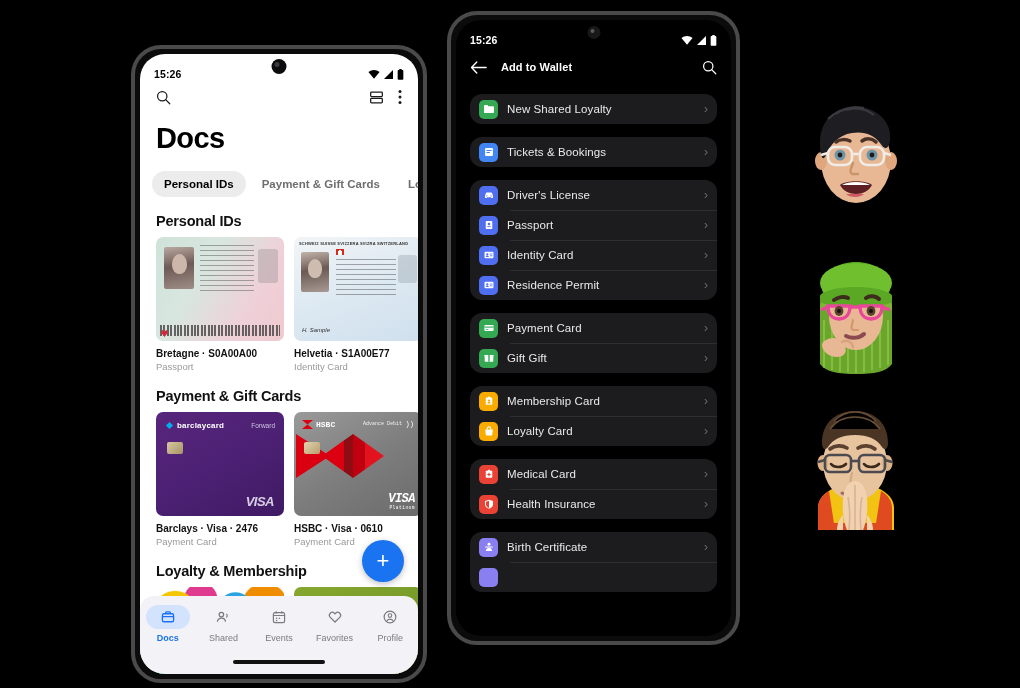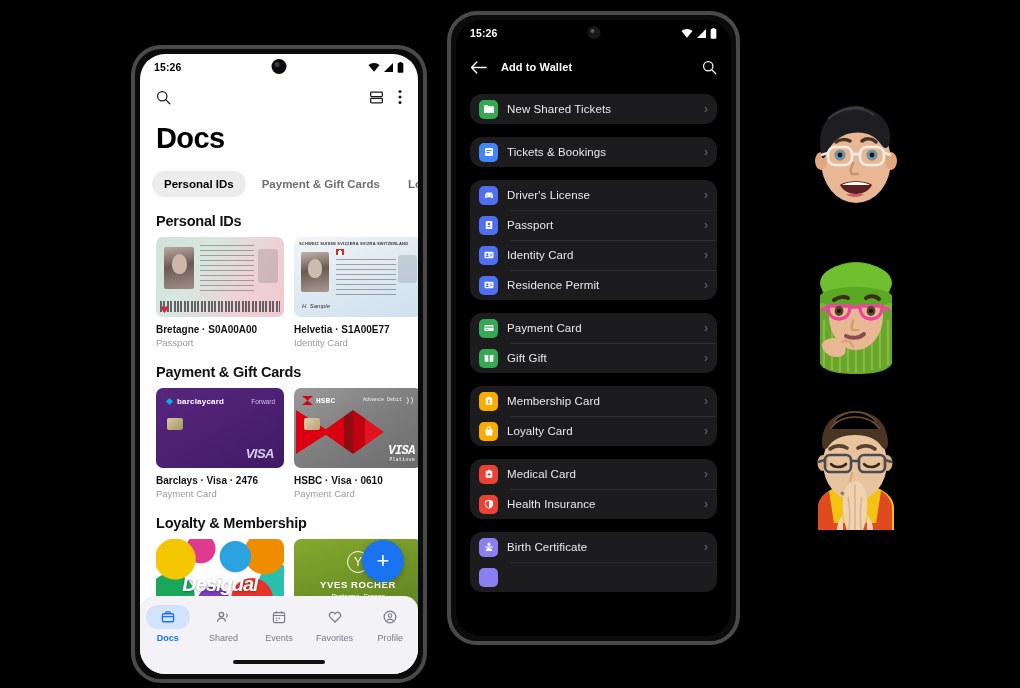--- a/index.html
+++ b/index.html
@@ -23,21 +23,21 @@
   #phone-left { left: 131px; top: 45px; width: 296px; height: 638px; border-radius: 30px; }
   #phone-left .phone-inner { border-radius: 25px; background: #fff; }
 
   
   #phone-right { left: 447px; top: 11px; width: 293px; height: 634px; border-radius: 30px; }
   #phone-right .phone-inner { border-radius: 25px; background: #000; }
 
   
   .statusbar {
     position: relative; height: 26px;
-    display: flex; align-items: center;
+    display: flex; align-items: flex-end;
     padding: 0 14px; font-size: 10.5px; font-weight: bold;
   }
   .statusbar .clock { letter-spacing: .1px; }
   .statusbar .sb-right { margin-left: auto; display: flex; align-items: center; gap: 3px; }
   .camera {
     position: absolute; left: 50%; transform: translateX(-50%);
     top: 5px; width: 15px; height: 15px; border-radius: 50%;
   }
   .light-sb { color: #000; }
   .light-sb .camera { background: #0b0b0b; }
@@ -78,21 +78,21 @@
   .l-tab.active { background: #ececec; color: #000; }
 
   .l-scroll { position: relative; overflow: hidden; }
   .l-section-title {
     font-size: 14.5px; font-weight: bold; color: #111;
     padding: 16px 16px 8px 16px; letter-spacing: -0.2px;
   }
   .card-row { display: flex; gap: 10px; padding: 0 16px; }
   .card-cell { width: 128px; }
   .card-art {
-    width: 128px; height: 80px; border-radius: 7px; overflow: hidden;
+    width: 128px; height: 104px; border-radius: 7px; overflow: hidden;
     position: relative; background: #d8d8d8;
   }
   .card-name {
     font-size: 10px; font-weight: bold; color: #111;
     margin-top: 7px; white-space: nowrap; overflow: hidden;
   }
   .card-sub { font-size: 9.5px; color: #9a9a9a; margin-top: 2px; }
 
   
   .art-passport {
@@ -486,21 +486,21 @@
 
       <div class="r-list">
 
         <div class="r-group">
           <div class="r-row">
             <span class="r-ico" style="background:#34a853">
               <svg width="12" height="12" viewBox="0 0 14 14">
                   <path d="M1.2 3.4a1 1 0 0 1 1-1h3l1.2 1.3h5.4a1 1 0 0 1 1 1v6a1 1 0 0 1-1 1H2.2a1 1 0 0 1-1-1z" fill="#fff"></path>
                 </svg>
             </span>
-            <span class="r-label">New Shared Tickets</span>
+            <span class="r-label">New Shared Loyalty</span>
             <span class="r-chev">›</span>
           </div>
         </div>
 
         <div class="r-group">
           <div class="r-row">
             <span class="r-ico" style="background:#4285f4">
               <svg width="12" height="12" viewBox="0 0 14 14">
                   <rect x="2.4" y="2.2" width="9.2" height="9.6" rx="1.2" fill="#fff"></rect>
                   <rect x="4" y="4.6" width="6" height="1.2" fill="#4285f4"></rect>

